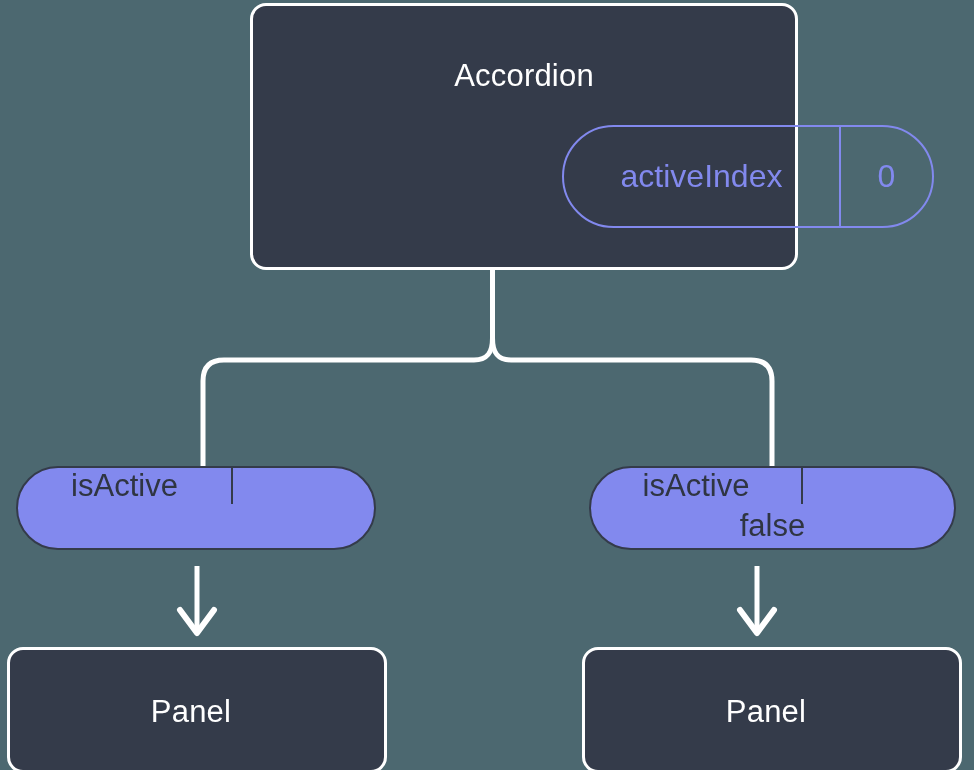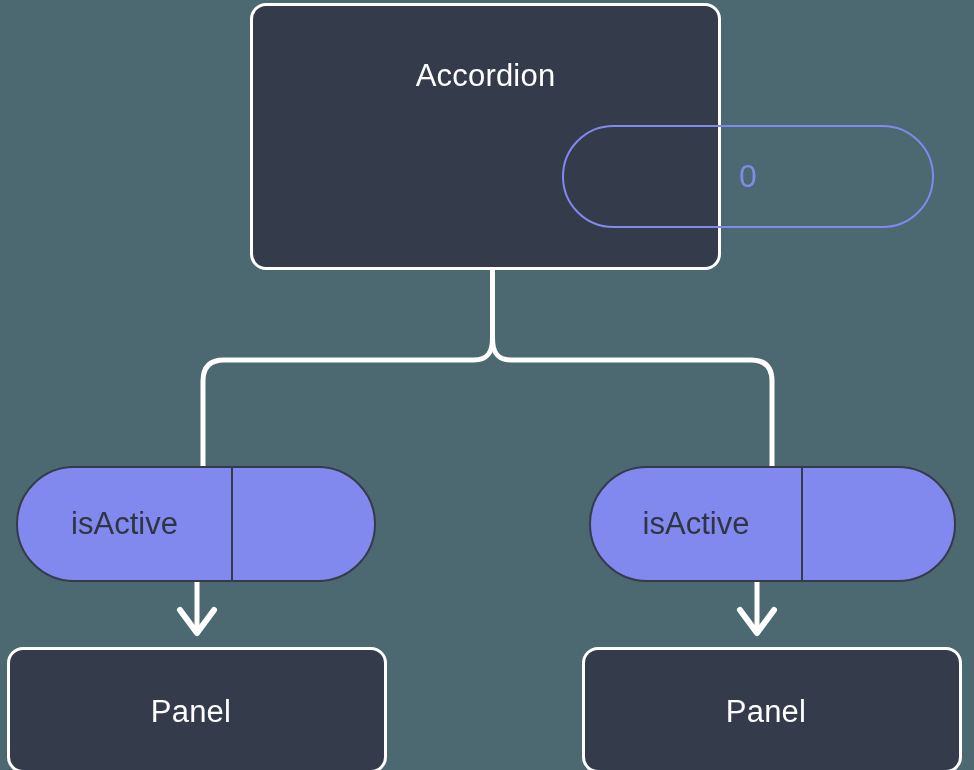--- a/index.html
+++ b/index.html
@@ -38,21 +38,21 @@
     font-size: 31px;
     font-weight: 400;
     letter-spacing: 0.2px;
     text-align: center;
     white-space: nowrap;
   }
 
   #accordion-card {
     left: 250px;
     top: 3px;
-    width: 471px;
+    width: 548px;
     height: 267px;
   }
   #accordion-card .card-title {
     position: absolute;
     left: 0;
     right: 0;
     top: 52px;
   }
 
   .panel-card {
@@ -100,24 +100,25 @@
   #state-pill-activeindex .cell-key {
     width: 277px;
     border-right: 2px solid #8289ee;
   }
   #state-pill-activeindex .cell-val {
     flex: 1;
   }
 
   
   .pill-filled {
-    height: 116px;
+    height: 84px;
     top: 466px;
     background: #8289ee;
     border: 2px solid #343b4a;
+    flex-direction: column;
   }
   .pill-filled .cell {
     color: #2f3542;
     font-size: 31px;
   }
   .pill-filled .cell-key {
     border-right: 2px solid #343b4a;
   }
 
   #prop-pill-left {
@@ -162,30 +163,32 @@
     <g>
       <path d="M 757 566 L 757 630" fill="none" stroke="#ffffff" stroke-width="5"></path>
       <path d="M 740 610 L 757 633 L 774 610" fill="none" stroke="#ffffff" stroke-width="6" stroke-linecap="round" stroke-linejoin="round"></path>
     </g>
   </svg>
 
   <div class="card" id="accordion-card">
     <div class="card-title">Accordion</div>
 
     <div class="pill" id="state-pill-activeindex">
+      <div class="cell cell-key">activeIndex</div>
       <div class="cell cell-val">0</div>
     </div>
   </div>
 
   <div class="pill pill-filled" id="prop-pill-left">
     <div class="cell cell-key">isActive</div>
   </div>
 
   <div class="pill pill-filled" id="prop-pill-right">
     <div class="cell cell-key">isActive</div>
+    <div class="cell cell-val">false</div>
   </div>
 
   <div class="card panel-card" id="panel-left">
     <div class="card-title">Panel</div>
   </div>
 
   <div class="card panel-card" id="panel-right">
     <div class="card-title">Panel</div>
   </div>
 

